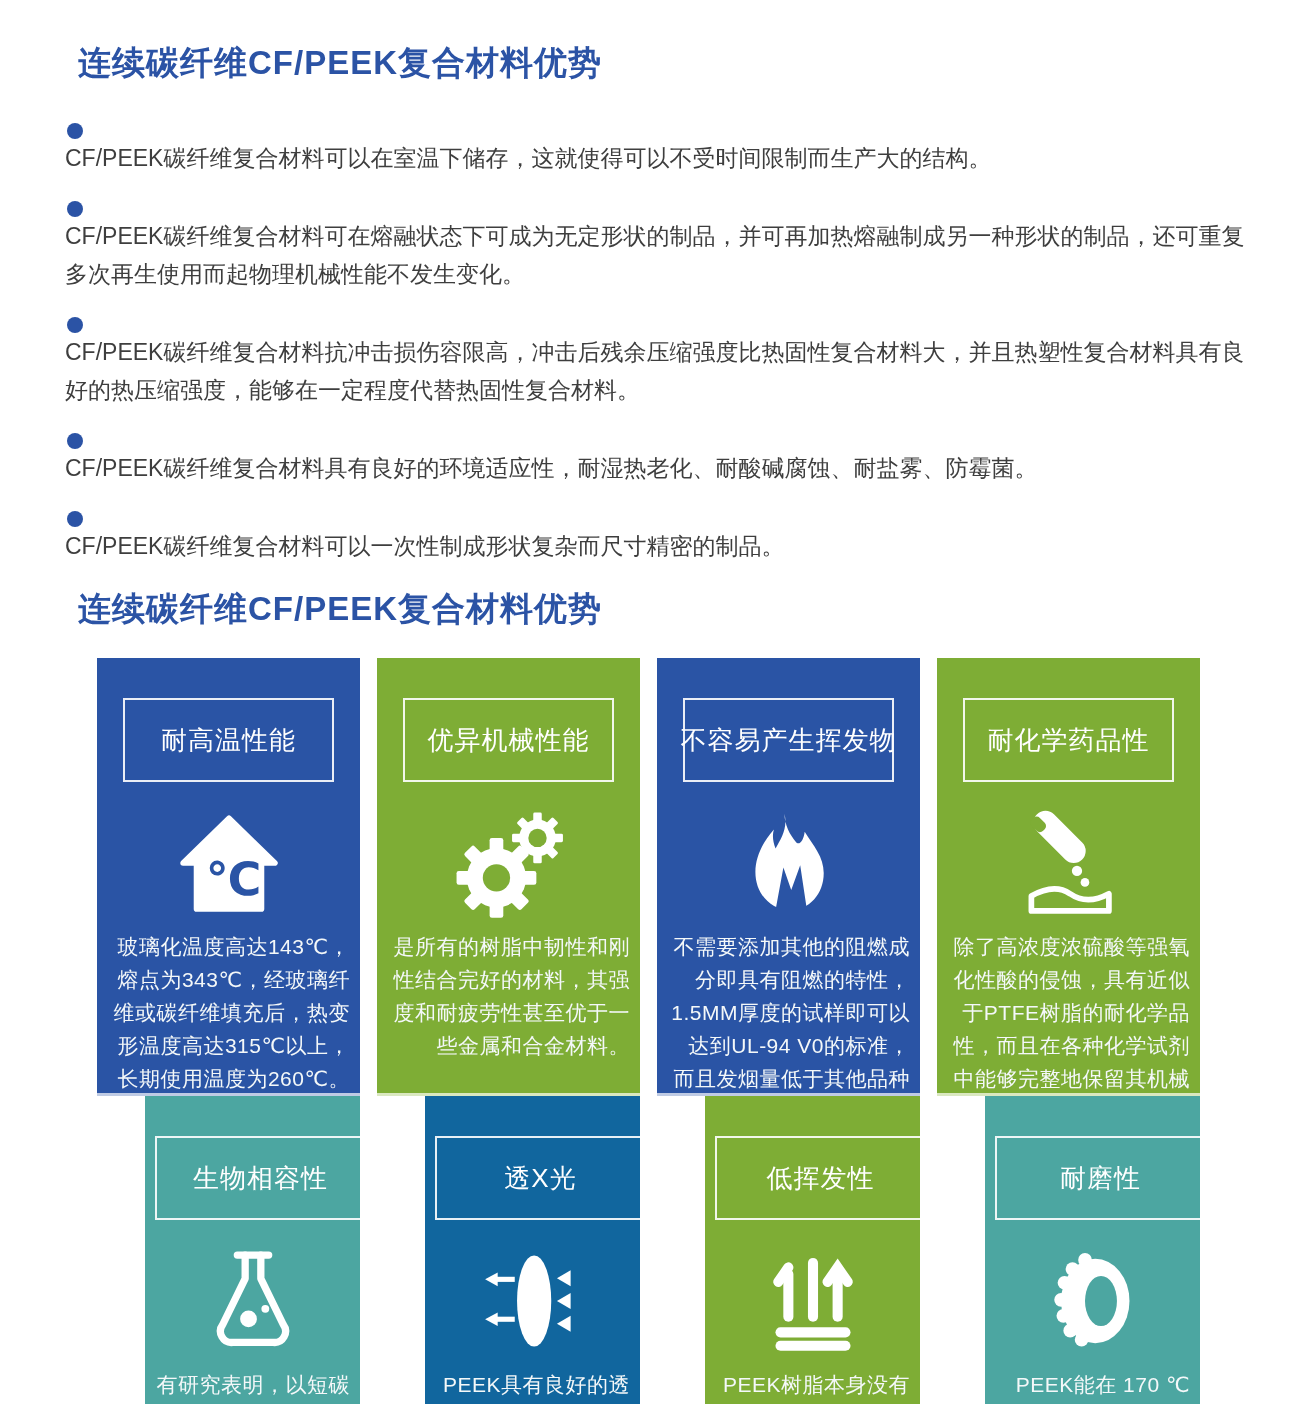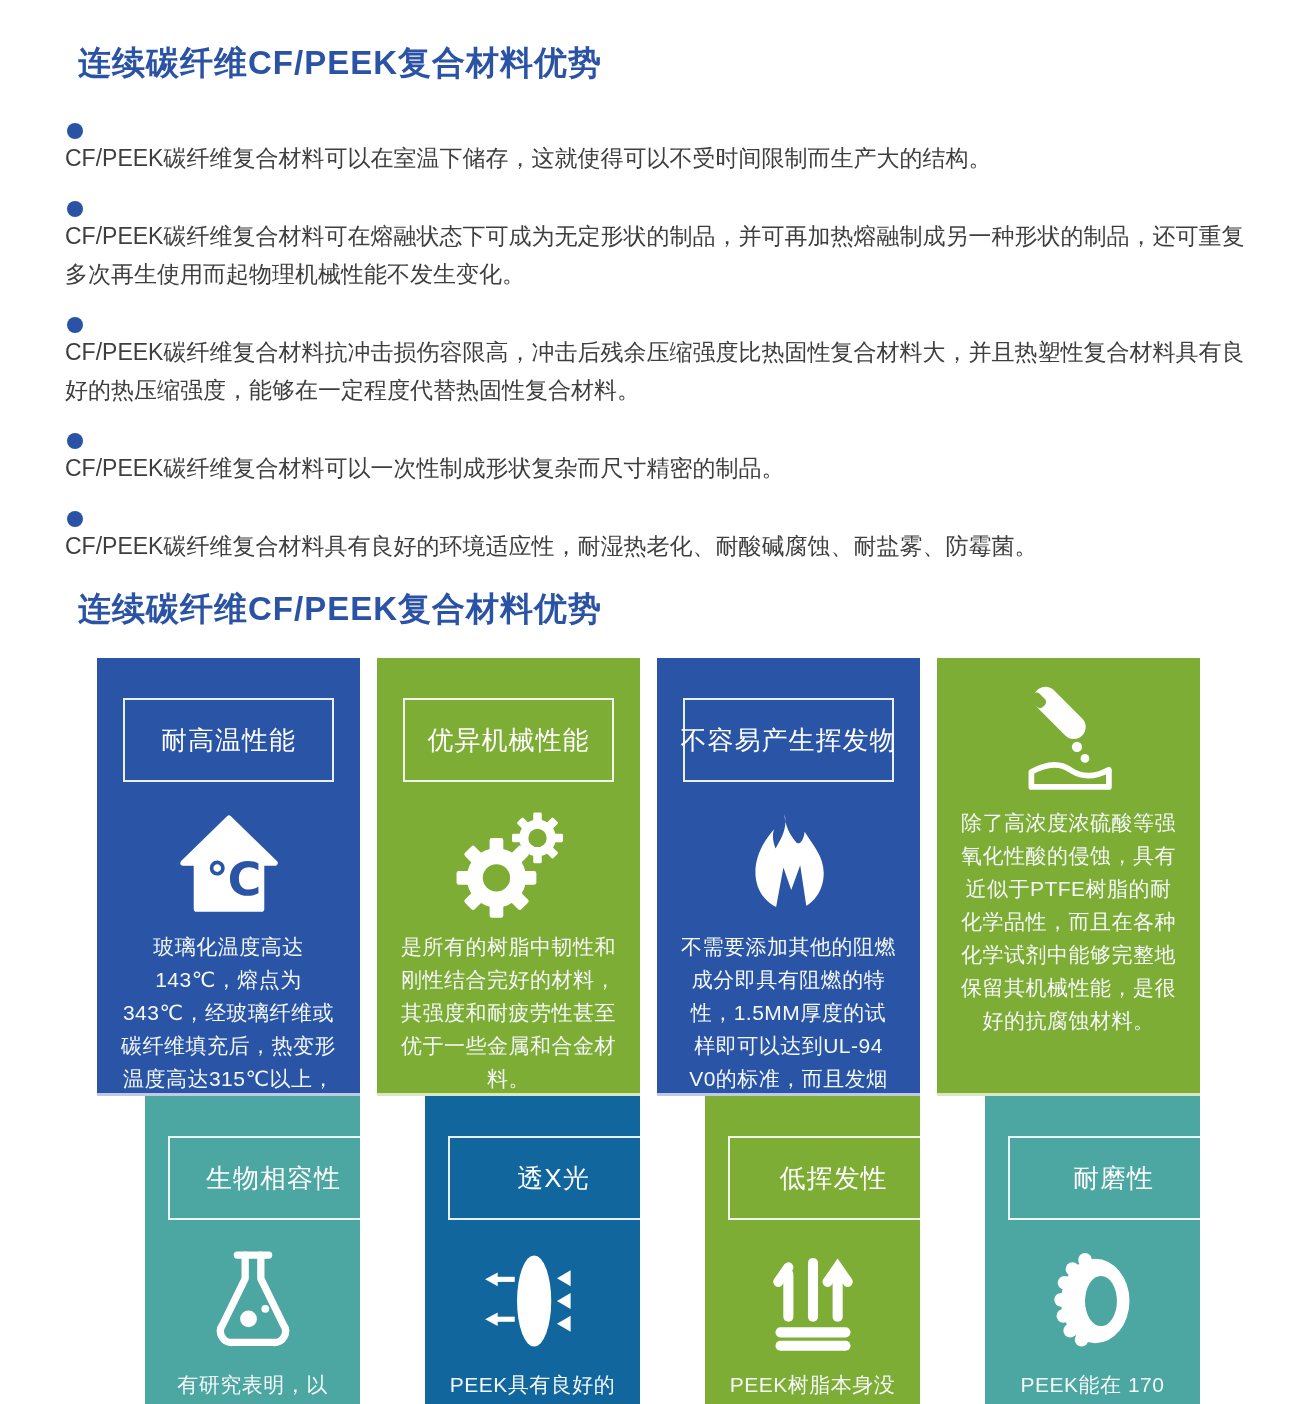--- a/index.html
+++ b/index.html
@@ -45,22 +45,22 @@
     display:grid;
     grid-template-columns:repeat(4,1fr);
     column-gap:17px;
     row-gap:0;
   }
   .card{
     box-sizing:border-box;
     background:var(--c,#2a54a5);
     border-bottom:3px solid var(--edge,#ccd);
     color:#ffffff;
-    text-align:center;
-    padding:0 23px;
+    text-align:right;
+    padding:0 10px;
     overflow:hidden;
   }
   .row1{height:438px;}
   .row2{height:439px;margin-left:48px;}
   .tbox{
     margin:40px auto 0;
     width:211px;height:84px;
     box-sizing:border-box;
     border:2px solid rgba(255,255,255,0.9);
     display:flex;align-items:center;justify-content:center;
@@ -99,25 +99,25 @@
     <li>
         <span class="dot"></span>
         <span>CF/PEEK碳纤维复合材料可在熔融状态下可成为无定形状的制品，并可再加热熔融制成另一种形状的制品，还可重复多次再生使用而起物理机械性能不发生变化。</span>
       </li>
     <li>
         <span class="dot"></span>
         <span>CF/PEEK碳纤维复合材料抗冲击损伤容限高，冲击后残余压缩强度比热固性复合材料大，并且热塑性复合材料具有良好的热压缩强度，能够在一定程度代替热固性复合材料。</span>
       </li>
     <li>
         <span class="dot"></span>
+        <span>CF/PEEK碳纤维复合材料具有良好的环境适应性，耐湿热老化、耐酸碱腐蚀、耐盐雾、防霉菌。</span>
+      </li>
+    <li>
+        <span class="dot"></span>
         <span>CF/PEEK碳纤维复合材料可以一次性制成形状复杂而尺寸精密的制品。</span>
-      </li>
-    <li>
-        <span class="dot"></span>
-        <span>CF/PEEK碳纤维复合材料具有良好的环境适应性，耐湿热老化、耐酸碱腐蚀、耐盐雾、防霉菌。</span>
       </li>
   </ul>
 
   <h1 class="section-title features-title">连续碳纤维CF/PEEK复合材料优势</h1>
 
   <div class="grid">
 
     <section class="card row1" style="--c: #2a54a5; --edge: #bfcbe4;">
       <div class="tbox">
           <span>耐高温性能</span>
@@ -177,20 +177,23 @@
       <div class="icon">
         <svg viewBox="0 0 100 100" width="116" height="112">
           <path fill="#ffffff" d="M46 6 C49 19 43 28 38 37 C35.5 31 35 25 36.5 20 C26 32 20 45 20 58 C20 78 34 92 51 92 C68 92 81 78 81 59 C81 44 72 35 64 22 C63 30 59 35 56 31 C51 25 46 16 46 6 Z"></path>
           <path class="hole-fill" d="M38 92 L45 54 L52 74 L60 52 L66 92 Z"></path>
         </svg>
       </div>
       <p class="desc">不需要添加其他的阻燃成分即具有阻燃的特性，1.5MM厚度的试样即可以达到UL-94 V0的标准，而且发烟量低于其他品种的树脂。</p>
     </section>
 
     <section class="card row1" style="--c: #7ead35; --edge: #dae8c0;">
+      <div class="tbox">
+          <span>耐化学药品性</span>
+        </div>
       <div class="icon">
         <svg viewBox="0 0 100 100" width="120" height="114">
           <g transform="rotate(-45 40 26)">
             <rect x="30" y="0" width="21" height="56" rx="10.5" fill="#ffffff"></rect>
             <rect x="30" y="0" width="10" height="14" rx="4" class="hole-fill"></rect>
           </g>
           <circle cx="57" cy="57" r="4.5" fill="#ffffff"></circle>
           <circle cx="64" cy="67" r="3.8" fill="#ffffff"></circle>
           <path d="M17 79 C31 71 42 71 51 77 C61 84 72 84 85 77 L85 92 L17 92 Z" fill="none" stroke="#ffffff" stroke-width="5" stroke-linejoin="round"></path>
         </svg>

